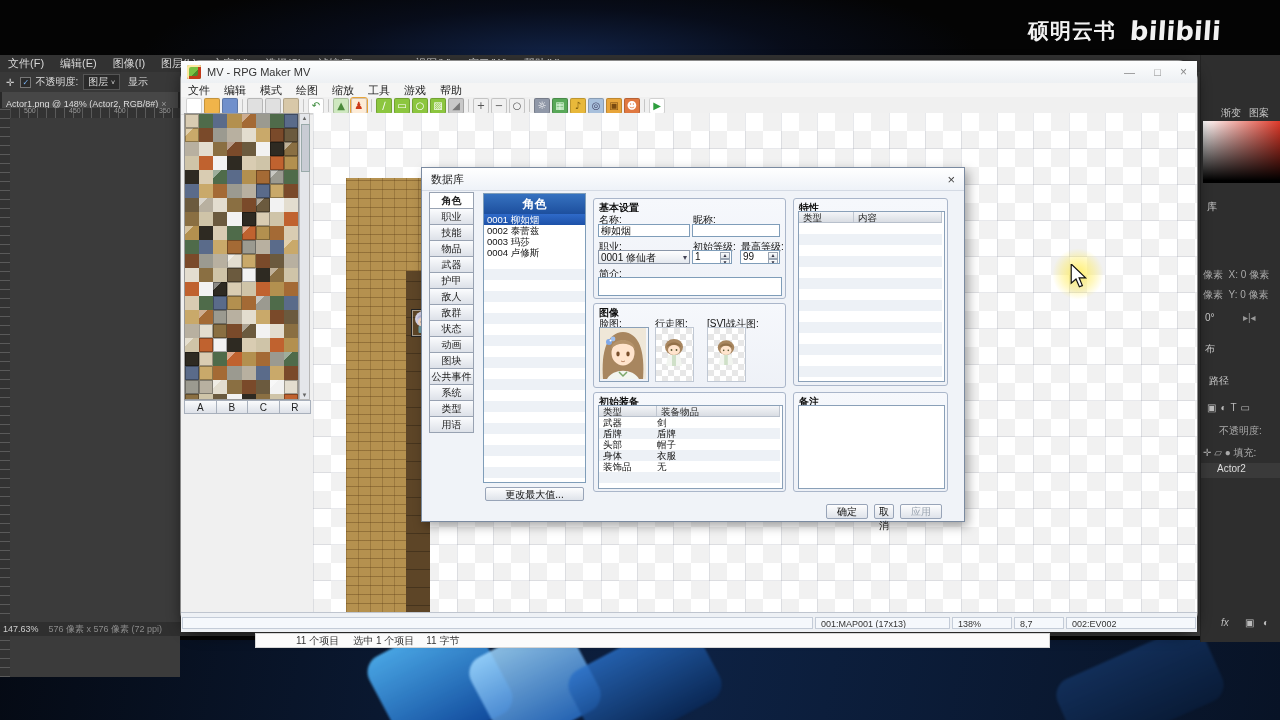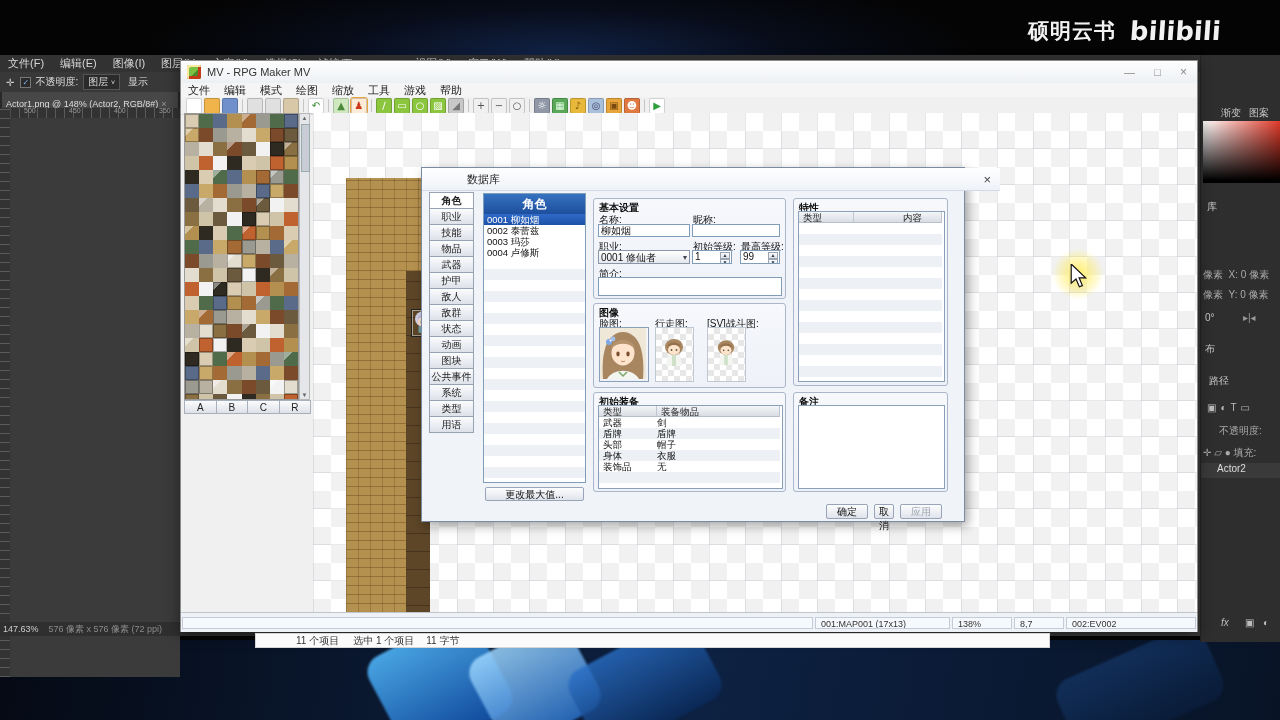--- a/index.html
+++ b/index.html
@@ -84,21 +84,21 @@
   
   #rpg-status{left:0;top:551px;width:1016px;height:19px;background:#eef1f5;border-top:1px solid #bfc5cf;
     display:flex;align-items:center;}
   .stc{background:#f5f8fc;border:1px solid #c4ccd8;font-size:9px;color:#333;line-height:12px;
     height:12px;margin:0 1px;padding:0 5px;white-space:nowrap;overflow:hidden;box-sizing:border-box;}
   .stc.fill{flex:1;}
   
   #dbdlg{left:421px;top:167px;width:544px;height:355px;background:#f0f3f8;border:1px solid #7a8aa0;
     box-sizing:border-box;box-shadow:3px 4px 10px rgba(0,0,0,.35);}
   #db-title{left:0;top:0;width:542px;height:22px;background:linear-gradient(#ffffff,#eef2f8);
-    border-bottom:1px solid #d4dae4;display:flex;align-items:center;font-size:11px;color:#222;padding-left:36px;}
+    border-bottom:1px solid #d4dae4;display:flex;align-items:center;font-size:11px;color:#222;}
   #db-cats{left:7px;top:25px;width:45px;}
   .cat{height:15px;line-height:15px;font-size:10px;text-align:center;color:#222;
     background:linear-gradient(#fbfcfe,#dde1e8);border:1px solid #98a2b2;margin-top:-1px;white-space:nowrap;overflow:hidden;}
   .cat.active{background:#fff;font-weight:bold;}
   #db-list{left:61px;top:25px;width:103px;height:290px;background:#fff;border:1px solid #7f9db9;box-sizing:border-box;}
   #db-list-head{height:20px;background:linear-gradient(#3672c0,#1d4f9e);color:#fff;font-weight:bold;
     font-size:12px;text-align:center;line-height:20px;}
   #db-list-body{height:268px;background:repeating-linear-gradient(#fff 0 11px,#edf1f6 11px 22px);overflow:hidden;}
   .actor-row{height:11px;line-height:11px;font-size:9.5px;color:#111;padding-left:3px;background:#fff;
     white-space:nowrap;overflow:hidden;}
@@ -126,21 +126,21 @@
   .checker{background:conic-gradient(#e7e7e7 0 25%,#fff 0 50%,#e7e7e7 0 75%,#fff 0) 0 0/12px 12px;}
   
   #explorer{left:255px;top:633px;width:795px;height:15px;background:#fbfbfb;border:1px solid #d6d6d6;
     box-sizing:border-box;display:flex;align-items:center;font-size:10px;color:#333;z-index:6;}
   
   #cursor-glow{left:1052px;top:248px;width:52px;height:52px;border-radius:50%;z-index:9;
     background:radial-gradient(circle,rgba(255,235,80,.85) 0%,rgba(255,235,80,.35) 45%,rgba(255,235,80,0) 70%);}
   #watermark{left:1028px;top:16px;z-index:9;display:flex;align-items:center;color:#f2f2f2;}
   .wm-name{font-size:21px;font-weight:bold;letter-spacing:1px;}
   .wm-logo{font-size:26px;font-weight:800;margin-left:14px;font-family:"DejaVu Sans",sans-serif;transform:skewX(-4deg);}
-  .z2{z-index:2;} .z4{z-index:4;} .z9{z-index:9;}
+  .z2{z-index:2;border-radius:21px;} .z4{z-index:4;} .z9{z-index:9;}
 </style>
 </head>
 <body>
 
 <div id="stage">
 
   <div class="abs" id="wp-top"></div>
   <div class="abs" id="wp-bottom">
     <div class="ribbon" style="left:380px;top:-10px;width:120px;height:110px;transform:rotate(-28deg);background:linear-gradient(#4fb3f6,#1250a8);opacity:.9;"></div>
     <div class="ribbon" style="left:480px;top:-6px;width:110px;height:100px;transform:rotate(-28deg);background:linear-gradient(#9fd8ff,#2a70c8);opacity:.85;"></div>
@@ -613,21 +613,21 @@
             <span>无</span>
           </div>
         </div>
     </div>
 
     <div class="grp" style="left:371px;top:30px;width:155px;height:188px;"></div>
     <span class="grp-title" style="left:377px;top:33px;">特性</span>
     <div class="abs" style="left:376px;top:43px;width:145px;height:169px;border:1px solid #8aa0b8;background:#fff;">
       <div class="tblhead" style="left:0;top:0;width:143px;">
         <span style="width:55px;">类型</span>
-        <span style="flex:1;margin-left:45px;">内容</span>
+        <span style="flex:1;">内容</span>
       </div>
       <div class="striped" style="position:absolute;left:0;top:11px;width:143px;height:156px;"></div>
     </div>
 
     <div class="grp" style="left:371px;top:224px;width:155px;height:100px;"></div>
     <span class="grp-title" style="left:377px;top:227px;">备注</span>
     <div class="abs" style="left:376px;top:237px;width:145px;height:82px;border:1px solid #8aa0b8;background:#fff;"></div>
 
     <div class="abs" style="left:398px;top:336px;display:flex;">
 

